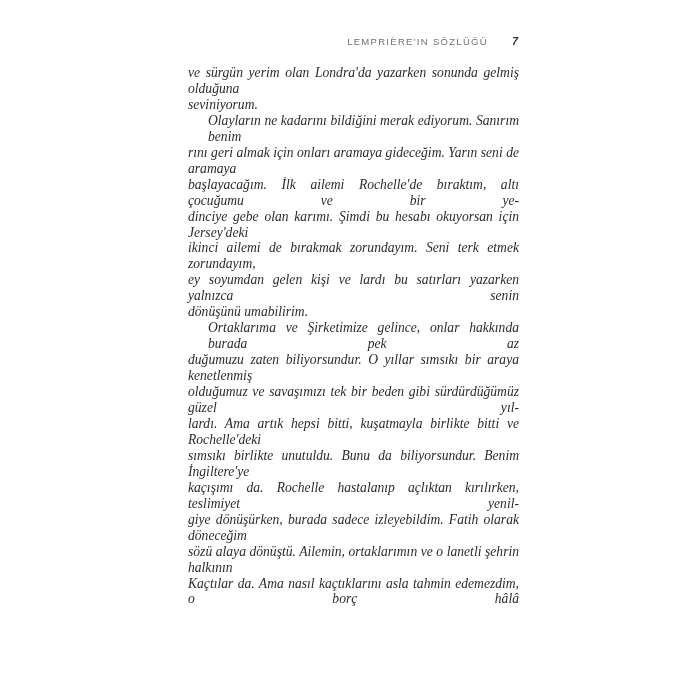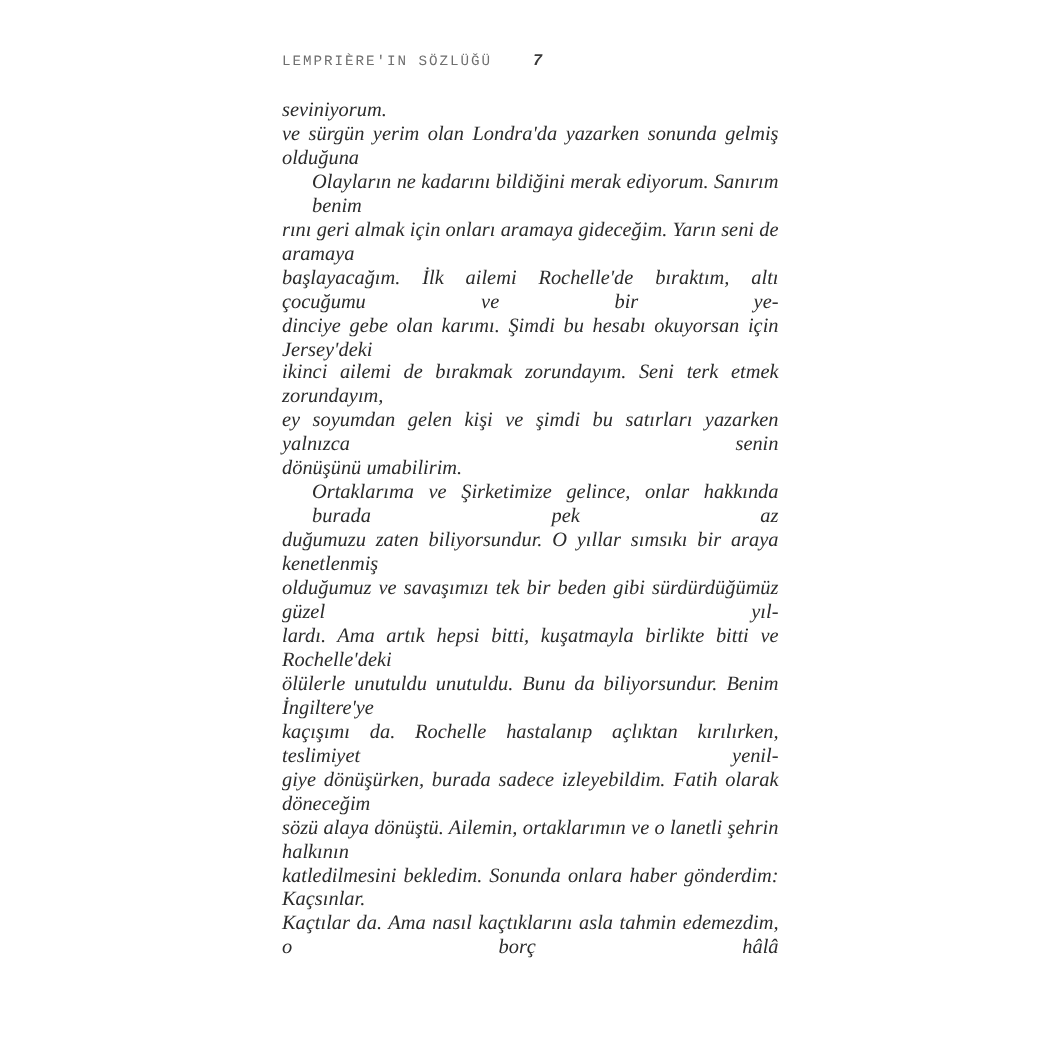--- a/index.html
+++ b/index.html
@@ -17,22 +17,22 @@
       position: absolute;
       left: 0; top: 0;
       width: 700px; height: 700px;
       background: #ffffff;
     }
     .running-head {
       position: absolute;
       top: 34px;
       left: 188px;
       width: 330px;
-      text-align: left;
-      font-family: Liberation Mono, monospace;
+      text-align: right;
+      font-family: Liberation Sans, sans-serif;
       color: #6f6f6f;
       font-size: 9.5px;
       letter-spacing: 1.3px;
       line-height: 14px;
     }
     .running-head .title {
       text-transform: uppercase;
     }
     .running-head .folio {
       display: inline-block;
@@ -83,38 +83,37 @@
 
 <div class="page">
   <div class="running-head">
     <span class="title">Lemprière'in Sözlüğü</span>
     <span class="folio">7</span>
   </div>
 
   <div class="text-block" id="text-block">
 
   <p class="italic no-indent">
+        <span class="line">ve sürgün yerim olan Londra'da yazarken sonunda gelmiş olduğuna</span>
         <span class="line last">seviniyorum.</span>
-        <span class="line">ve sürgün yerim olan Londra'da yazarken sonunda gelmiş olduğuna</span>
       </p>
       <p class="italic no-indent">
         <span class="line first">Olayların ne kadarını bildiğini merak ediyorum. Sanırım benim</span>
         <span class="line">rını geri almak için onları aramaya gideceğim. Yarın seni de aramaya</span>
         <span class="line">başlayacağım. İlk ailemi Rochelle'de bıraktım, altı çocuğumu ve bir ye-</span>
         <span class="line">dinciye gebe olan karımı. Şimdi bu hesabı okuyorsan için Jersey'deki</span>
         <span class="line">ikinci ailemi de bırakmak zorundayım. Seni terk etmek zorundayım,</span>
-        <span class="line">ey soyumdan gelen kişi ve şimdi bu satırları yazarken yalnızca senin</span>
+        <span class="line">ey soyumdan gelen kişi ve lardı bu satırları yazarken yalnızca senin</span>
         <span class="line last">dönüşünü umabilirim.</span>
       </p>
       <p class="italic no-indent">
         <span class="line first">Ortaklarıma ve Şirketimize gelince, onlar hakkında burada pek az</span>
         <span class="line">duğumuzu zaten biliyorsundur. O yıllar sımsıkı bir araya kenetlenmiş</span>
         <span class="line">olduğumuz ve savaşımızı tek bir beden gibi sürdürdüğümüz güzel yıl-</span>
         <span class="line">lardı. Ama artık hepsi bitti, kuşatmayla birlikte bitti ve Rochelle'deki</span>
-        <span class="line">ölülerle unutuldu unutuldu. Bunu da biliyorsundur. Benim İngiltere'ye</span>
+        <span class="line">sımsıkı birlikte unutuldu. Bunu da biliyorsundur. Benim İngiltere'ye</span>
         <span class="line">kaçışımı da. Rochelle hastalanıp açlıktan kırılırken, teslimiyet yenil-</span>
         <span class="line">giye dönüşürken, burada sadece izleyebildim. Fatih olarak döneceğim</span>
         <span class="line">sözü alaya dönüştü. Ailemin, ortaklarımın ve o lanetli şehrin halkının</span>
-        <span class="line">katledilmesini bekledim. Sonunda onlara haber gönderdim: Kaçsınlar.</span>
         <span class="line">Kaçtılar da. Ama nasıl kaçtıklarını asla tahmin edemezdim, o borç hâlâ</span>
       </p>
     </div>
 </div>
 
 </body></html>

